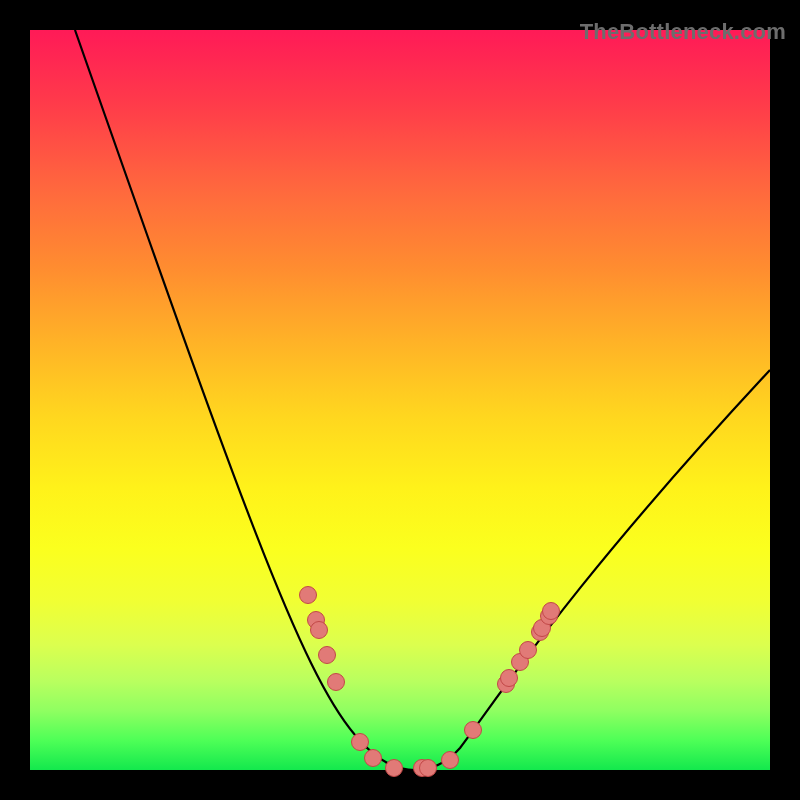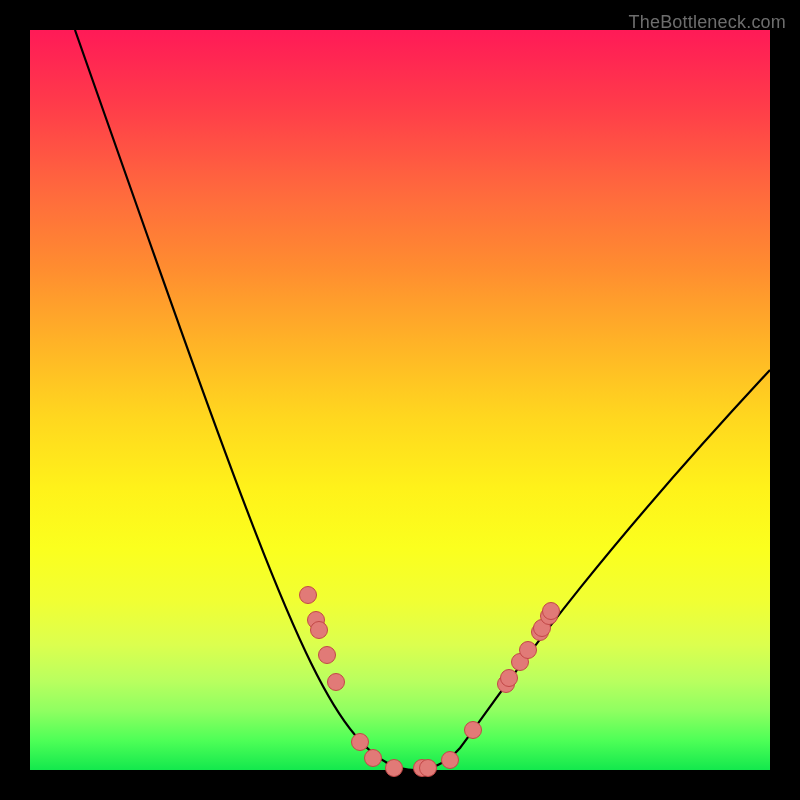--- a/index.html
+++ b/index.html
@@ -37,25 +37,25 @@
       #f1ff33 77%,
       #dcff4e 83%,
       #b9ff5f 88%,
       #8fff61 92%,
       #4eff57 96%,
       #13e84d 100%
     );
   }
   .watermark {
     position: absolute;
-    top: 12px;
+    top: 19px;
     right: 14px;
     color: #6d6d6d;
-    font-size: 18px;
-    font-weight: 400;
+    font-size: 22px;
+    font-weight: 700;
     letter-spacing: 0.2px;
     user-select: none;
   }
   svg.curve {
     position: absolute;
     left: 0;
     top: 0;
     width: 740px;
     height: 740px;
     overflow: visible;

